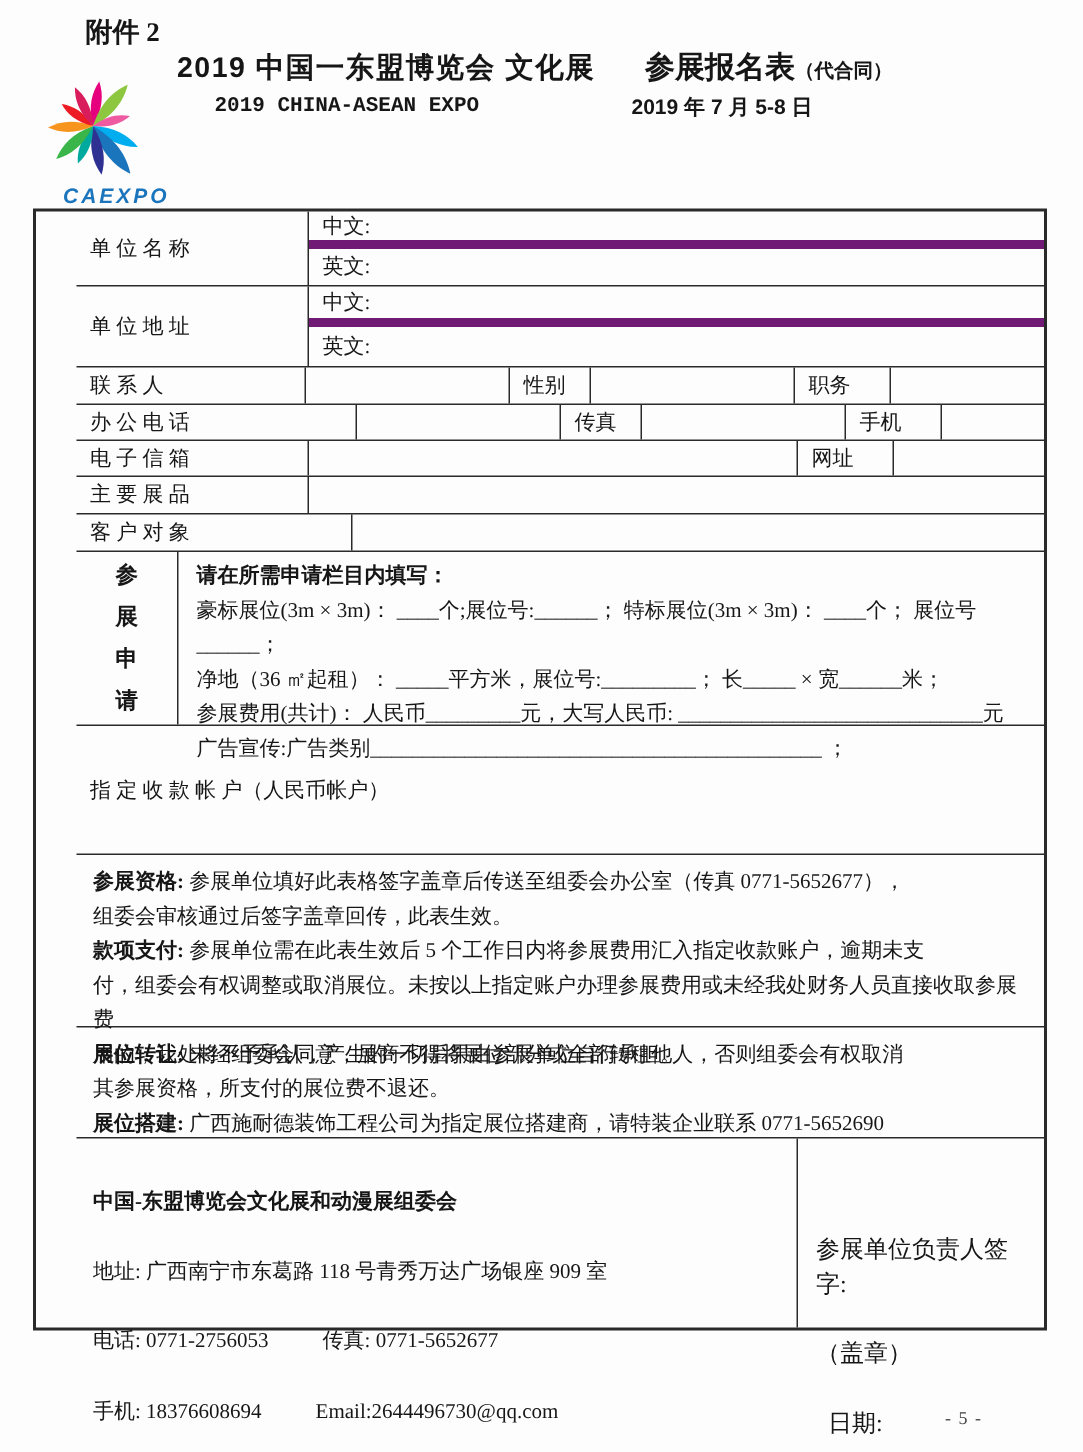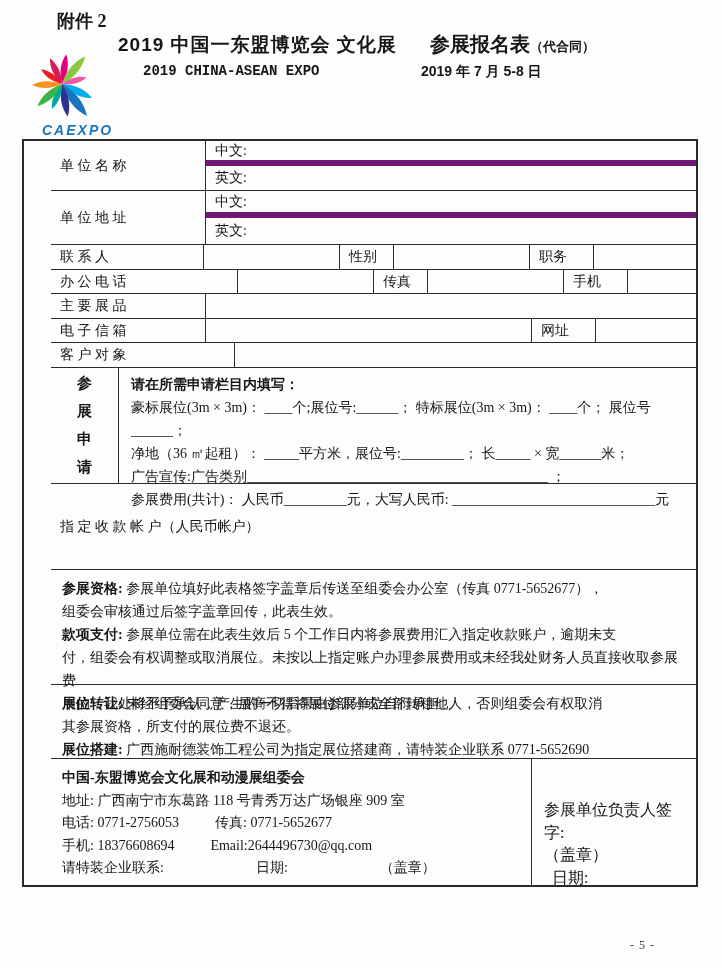--- a/index.html
+++ b/index.html
@@ -31,21 +31,21 @@
   .app-content { display:block; padding:5px 12px 0 12px; font-size:14px; line-height:23px; }
   .app-title { font-weight:bold; }
   .bank-content { display:block; padding:9px 12px 0 16px; font-size:14px; line-height:28px; }
   .para-cell { display:block; padding:7px 11px 0 11px; font-size:14px; line-height:23px; }
   .para { margin:0; }
   .bold-run { font-weight:bold; }
   .pre { white-space:pre-line; }
 
   .foot-left { display:block; padding:8px 11px 0 11px; font-size:14px; line-height:22.5px; border-right:1px solid #2a2a2a; width:481px; }
   .foot-right { display:block; padding:40px 10px 0 12px; font-size:16px; line-height:22.5px; flex:1; }
-  .foot-line { display:block; }
+  .foot-line { display:block;margin-top:24px; }
   .gap-md { display:inline-block; width:36px; }
   .gap-lg { display:inline-block; width:92px; }
   .indent { padding-left:8px; }
 
   .page-number { position:absolute; left:630px; top:938px; font-size:12px; color:#444; letter-spacing:1px; }
 </style>
 </head>
 <body>
 
 <div class="page">
@@ -111,50 +111,50 @@
 
     <div class="trow" style="height:24px">
       <div class="cell lbl" style="width:187px">办 公 电 话</div>
       <div class="cell" style="width:136px"></div>
       <div class="cell lbl" style="width:54px">传真</div>
       <div class="cell" style="width:136px"></div>
       <div class="cell lbl" style="width:64px">手机</div>
       <div class="cell" style="flex:1"></div>
     </div>
 
-    <div class="trow" style="height:25px">
-      <div class="cell lbl" style="width:155px">主 要 展 品</div>
-      <div class="cell" style="flex:1"></div>
-    </div>
-
     <div class="trow" style="height:24px">
       <div class="cell lbl" style="width:155px">电 子 信 箱</div>
       <div class="cell" style="width:326px"></div>
       <div class="cell lbl" style="width:64px">网址</div>
+      <div class="cell" style="flex:1"></div>
+    </div>
+
+    <div class="trow" style="height:25px">
+      <div class="cell lbl" style="width:155px">主 要 展 品</div>
       <div class="cell" style="flex:1"></div>
     </div>
 
     <div class="trow" style="height:25px">
       <div class="cell lbl" style="width:184px">客 户 对 象</div>
       <div class="cell" style="flex:1"></div>
     </div>
 
     <div class="trow" style="height:116px">
       <div class="cell vlabel" style="width:68px; padding:0;">
         <span>参</span>
         <span>展</span>
         <span>申</span>
         <span>请</span>
       </div>
       <div class="cell app-content" style="flex:1; padding-top:5px;">
         <div class="app-title">请在所需申请栏目内填写：</div>
         <div>豪标展位(3m × 3m)： ____个;展位号:______； 特标展位(3m × 3m)： ____个； 展位号______；</div>
         <div>净地（36 ㎡起租）： _____平方米，展位号:_________； 长_____ × 宽______米；</div>
+        <div>参展费用(共计)： 人民币_________元，大写人民币: _____________________________元</div>
         <div>广告宣传:广告类别___________________________________________ ；</div>
-        <div>参展费用(共计)： 人民币_________元，大写人民币: _____________________________元</div>
       </div>
     </div>
 
     <div class="trow" style="height:86px">
       <div class="cell lbl" style="width:300px">指 定 收 款 帐 户（人民币帐户）</div>
     </div>
 
     <div class="trow" style="height:115px">
       <div class="cell para-cell" style="flex:1; padding-top:7px;">
         <p class="para"><span class="bold-run">参展资格:</span><span class="pre"> 参展单位填好此表格签字盖章后传送至组委会办公室（传真 0771-5652677），

